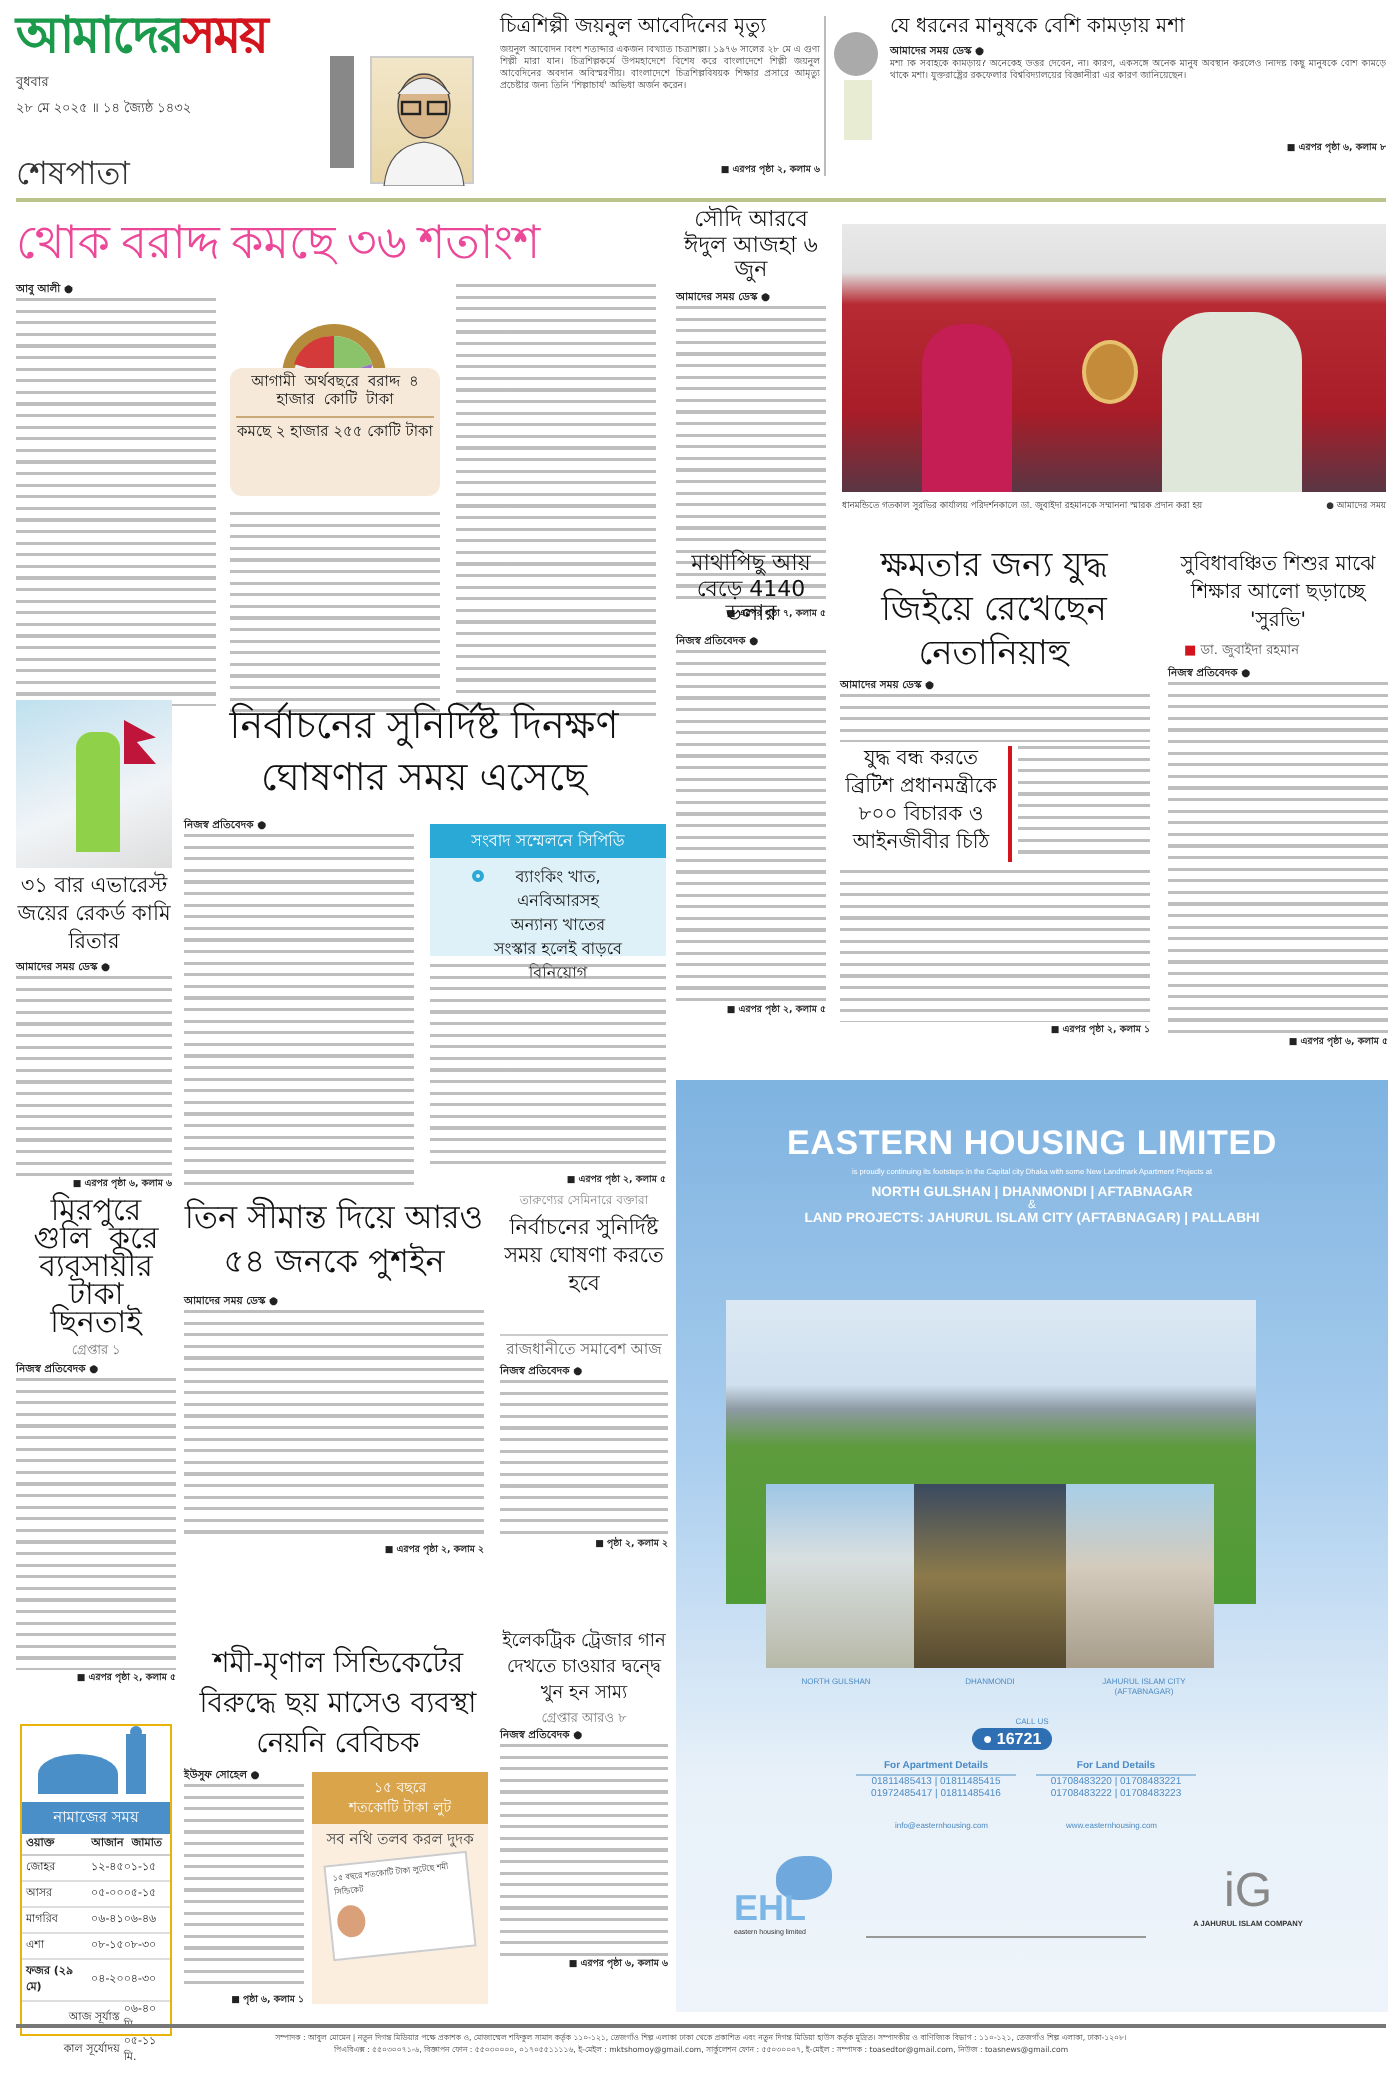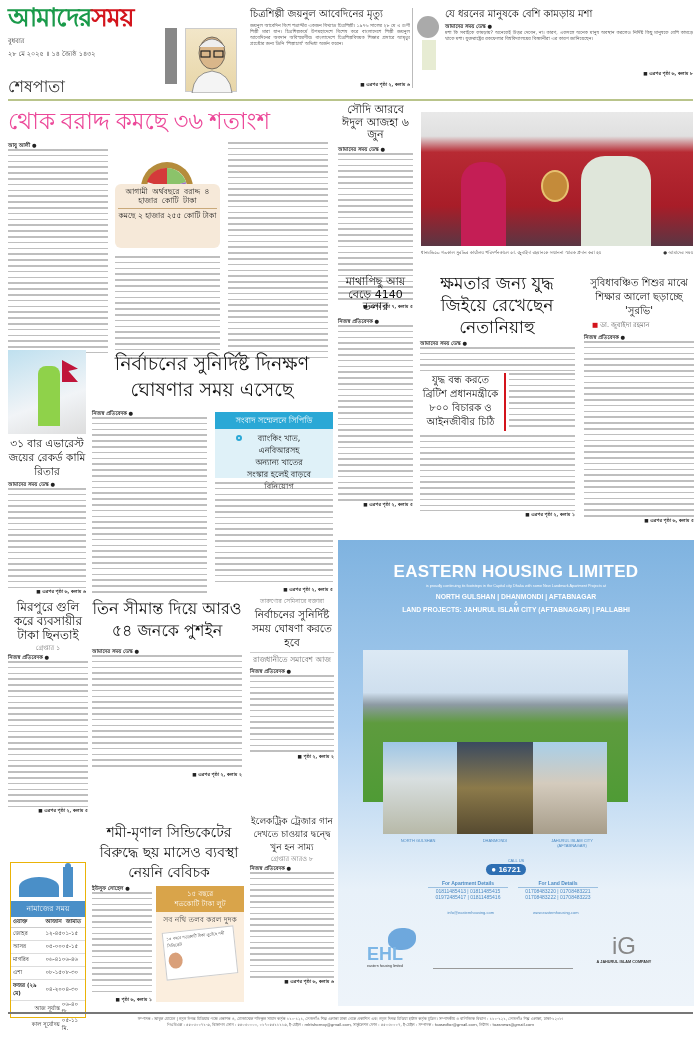--- a/index.html
+++ b/index.html
@@ -190,38 +190,38 @@
     <div style="position:absolute;left:4px;top:36px;font-size:3.5px;color:#333">eastern housing limited</div>
   </div>
   <div style="position:absolute;left:95px;top:428px;width:140px;height:1px;background:#999"></div>
   <div style="position:absolute;left:236px;top:392px;width:100px;height:40px">
     <div style="font-size:24px;color:#888;font-family:'Liberation Sans',sans-serif">iG</div>
     <div style="font-size:3.8px;color:#333;font-weight:bold">A JAHURUL ISLAM COMPANY</div>
   </div>
 </div>
 
 <div class="abs" style="left:8px;top:600px;width:80px;height:225px">
-  <div class="hl" style="font-size:12px;line-height:14px;font-family:Liberation Serif, serif">মিরপুরে গুলি করে ব্যবসায়ীর টাকা ছিনতাই</div>
+  <div class="hl" style="font-size:15px;line-height:14px;font-family:Liberation Mono, monospace">মিরপুরে গুলি করে ব্যবসায়ীর টাকা ছিনতাই</div>
   <div class="hl" style="font-size:6.5px;color:#777;margin:2px 0 3px;font-family:Liberation Sans, sans-serif">গ্রেপ্তার ১</div>
   <div class="byline">নিজস্ব প্রতিবেদক ●</div>
   <div class="lines" style="height:146px"></div>
   <div class="jump">■ এরপর পৃষ্ঠা ২, কলাম ৫</div>
 </div>
 
 <div class="abs" style="left:92px;top:598px;width:150px;font-size:16px;line-height:22px;text-align:center;font-family:'DejaVu Sans',sans-serif;color:#111">তিন সীমান্ত দিয়ে আরও ৫৪ জনকে পুশইন</div>
 <div class="abs" style="left:92px;top:648px;width:150px;height:130px">
   <div class="byline">আমাদের সময় ডেস্ক ●</div>
   <div class="lines" style="height:116px"></div>
 
   <div class="jump">■ এরপর পৃষ্ঠা ২, কলাম ২</div>
 </div>
 
 <div class="abs" style="left:250px;top:598px;width:84px;height:190px">
   <div class="hl" style="font-size:6px;color:#888;margin-bottom:2px;font-family:'DejaVu Sans',sans-serif">তারুণ্যের সেমিনারে বক্তারা</div>
-  <div class="hl" style="font-size:10.5px;line-height:14px;border-bottom:1px solid #ccc;padding-bottom:3px;font-family:'DejaVu Sans',sans-serif">নির্বাচনের সুনির্দিষ্ট সময় ঘোষণা করতে হবে</div>
+  <div class="hl" style="font-size:10.5px;line-height:14px;border-bottom:1px solid #ccc;padding-bottom:18px;font-family:'DejaVu Sans',sans-serif">নির্বাচনের সুনির্দিষ্ট সময় ঘোষণা করতে হবে</div>
   <div class="hl" style="font-size:7.5px;color:#666;margin:3px 0;font-family:'DejaVu Sans',sans-serif">রাজধানীতে সমাবেশ আজ</div>
   <div class="byline">নিজস্ব প্রতিবেদক ●</div>
   <div class="lines" style="height:78px"></div>
   <div class="jump">■ পৃষ্ঠা ২, কলাম ২</div>
 </div>
 
 <div class="abs" style="left:250px;top:815px;width:84px;height:190px">
   <div class="hl" style="font-size:9px;line-height:13px;font-family:'DejaVu Sans',sans-serif">ইলেকট্রিক ট্রেজার গান দেখতে চাওয়ার দ্বন্দ্বে খুন হন সাম্য</div>
   <div class="hl" style="font-size:6.5px;color:#777;margin:2px 0;font-family:'DejaVu Sans',sans-serif">গ্রেপ্তার আরও ৮</div>
   <div class="byline">নিজস্ব প্রতিবেদক ●</div>

